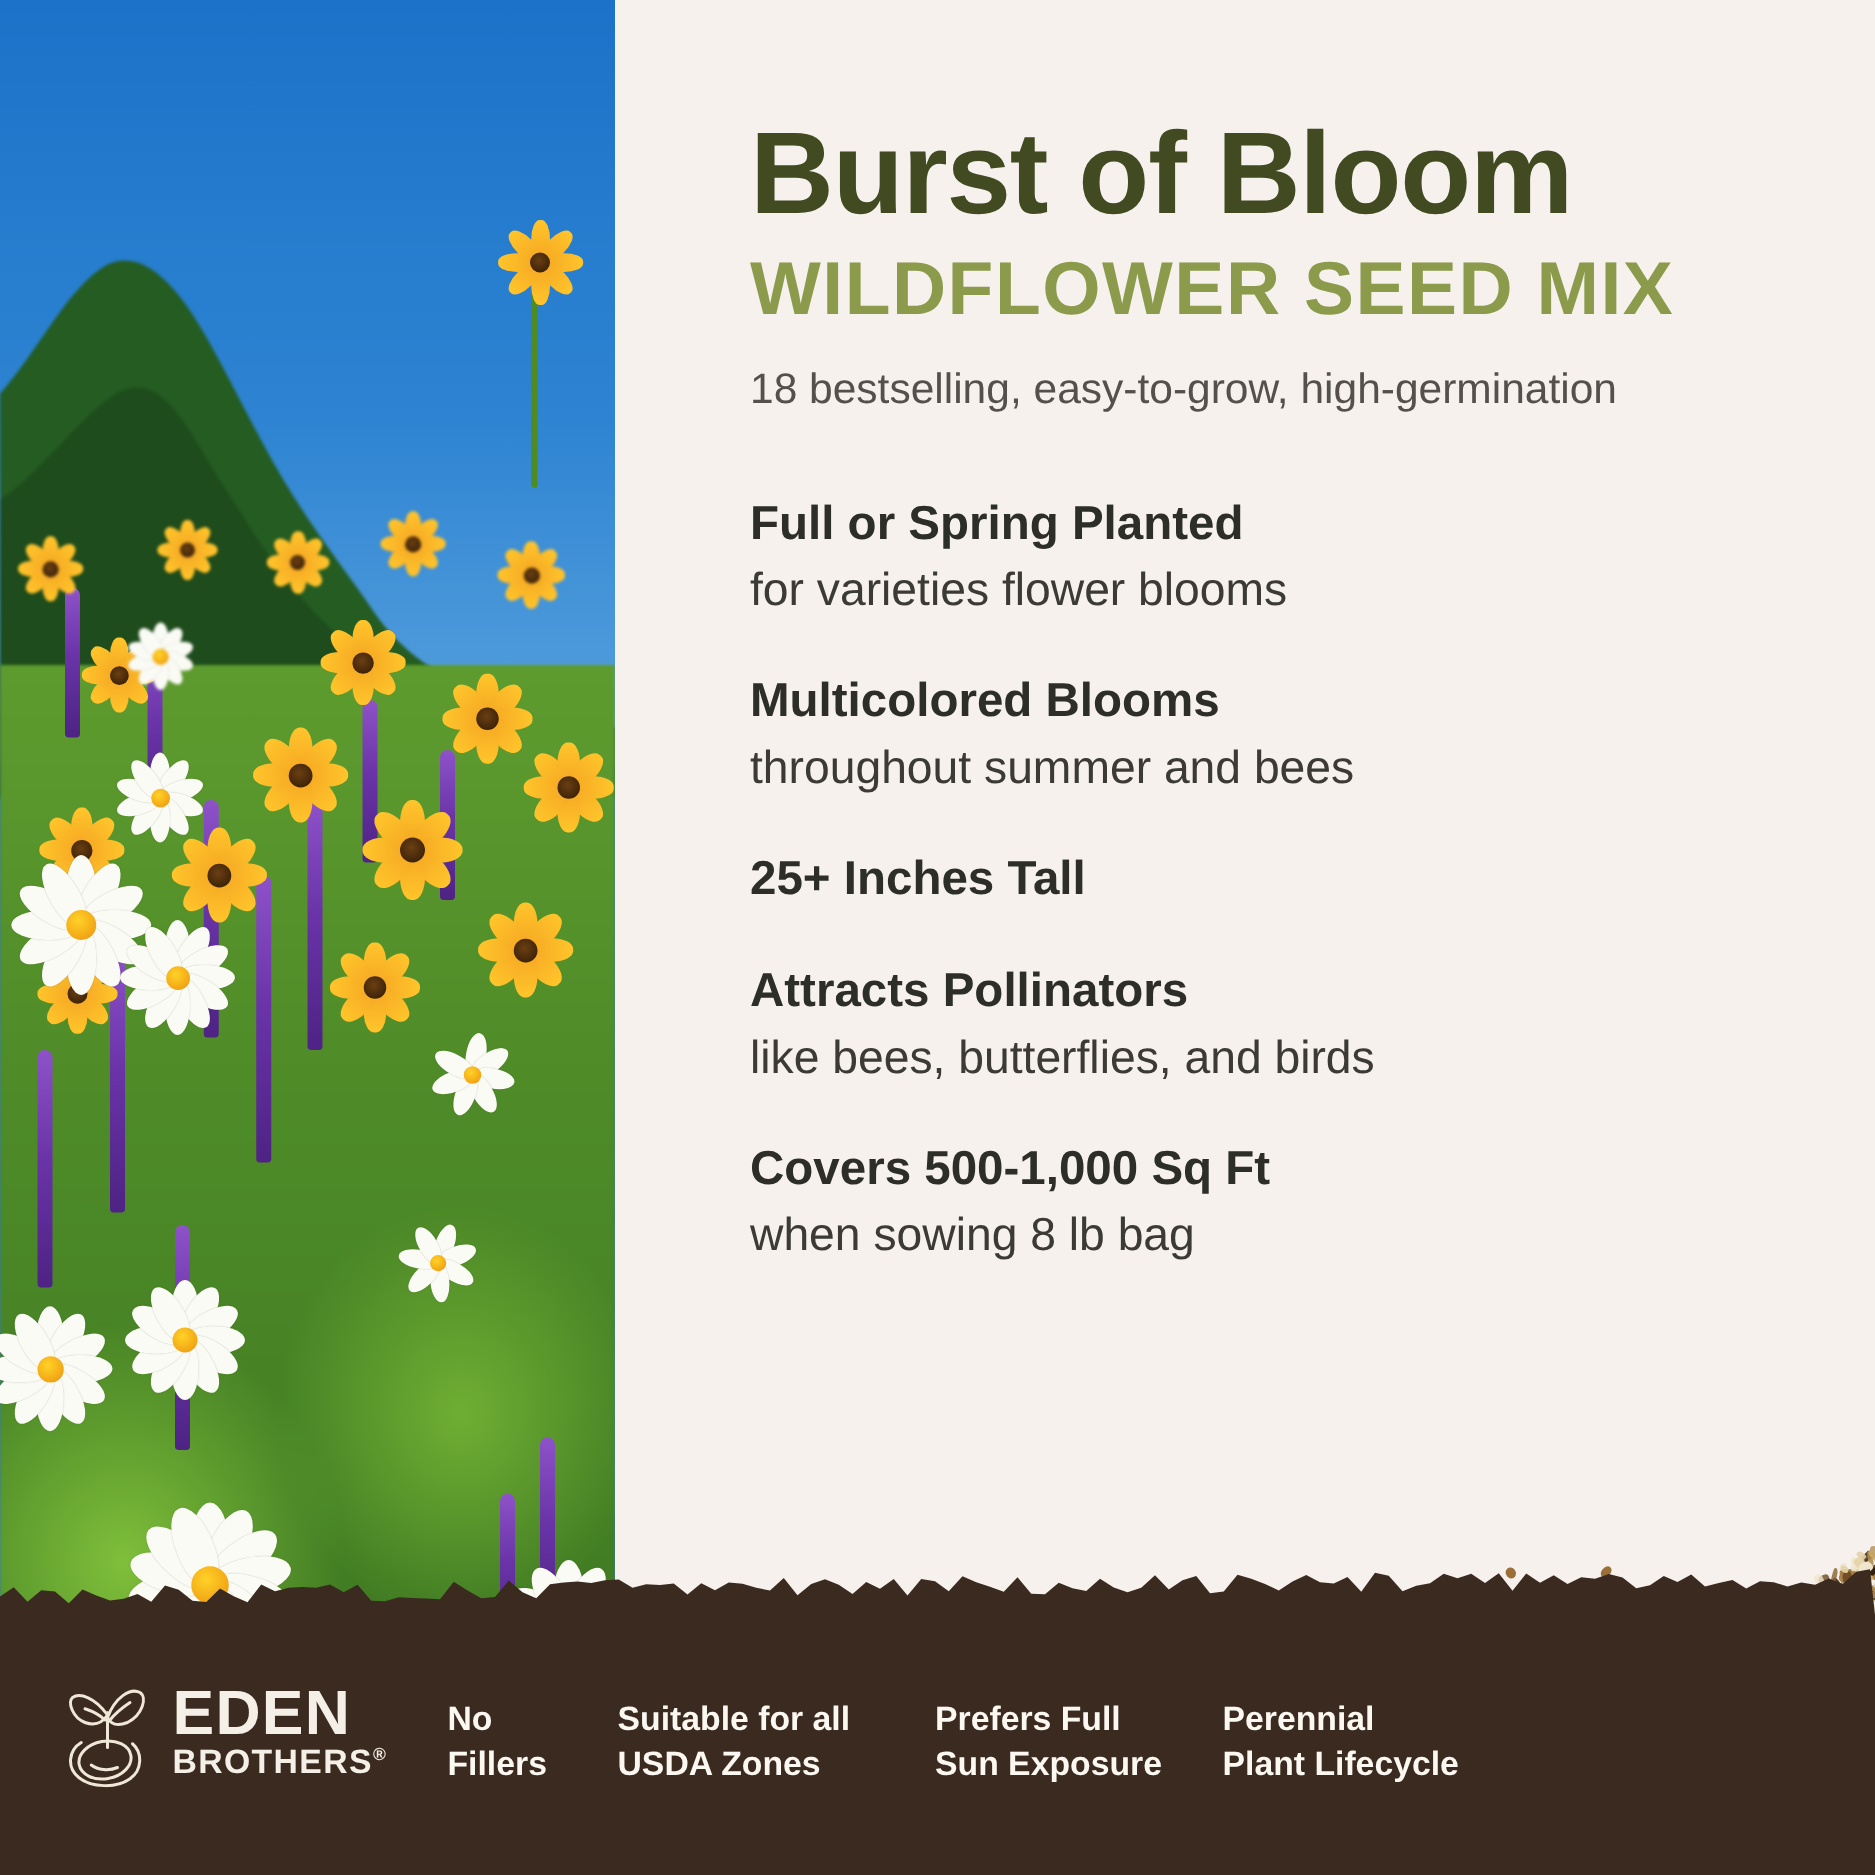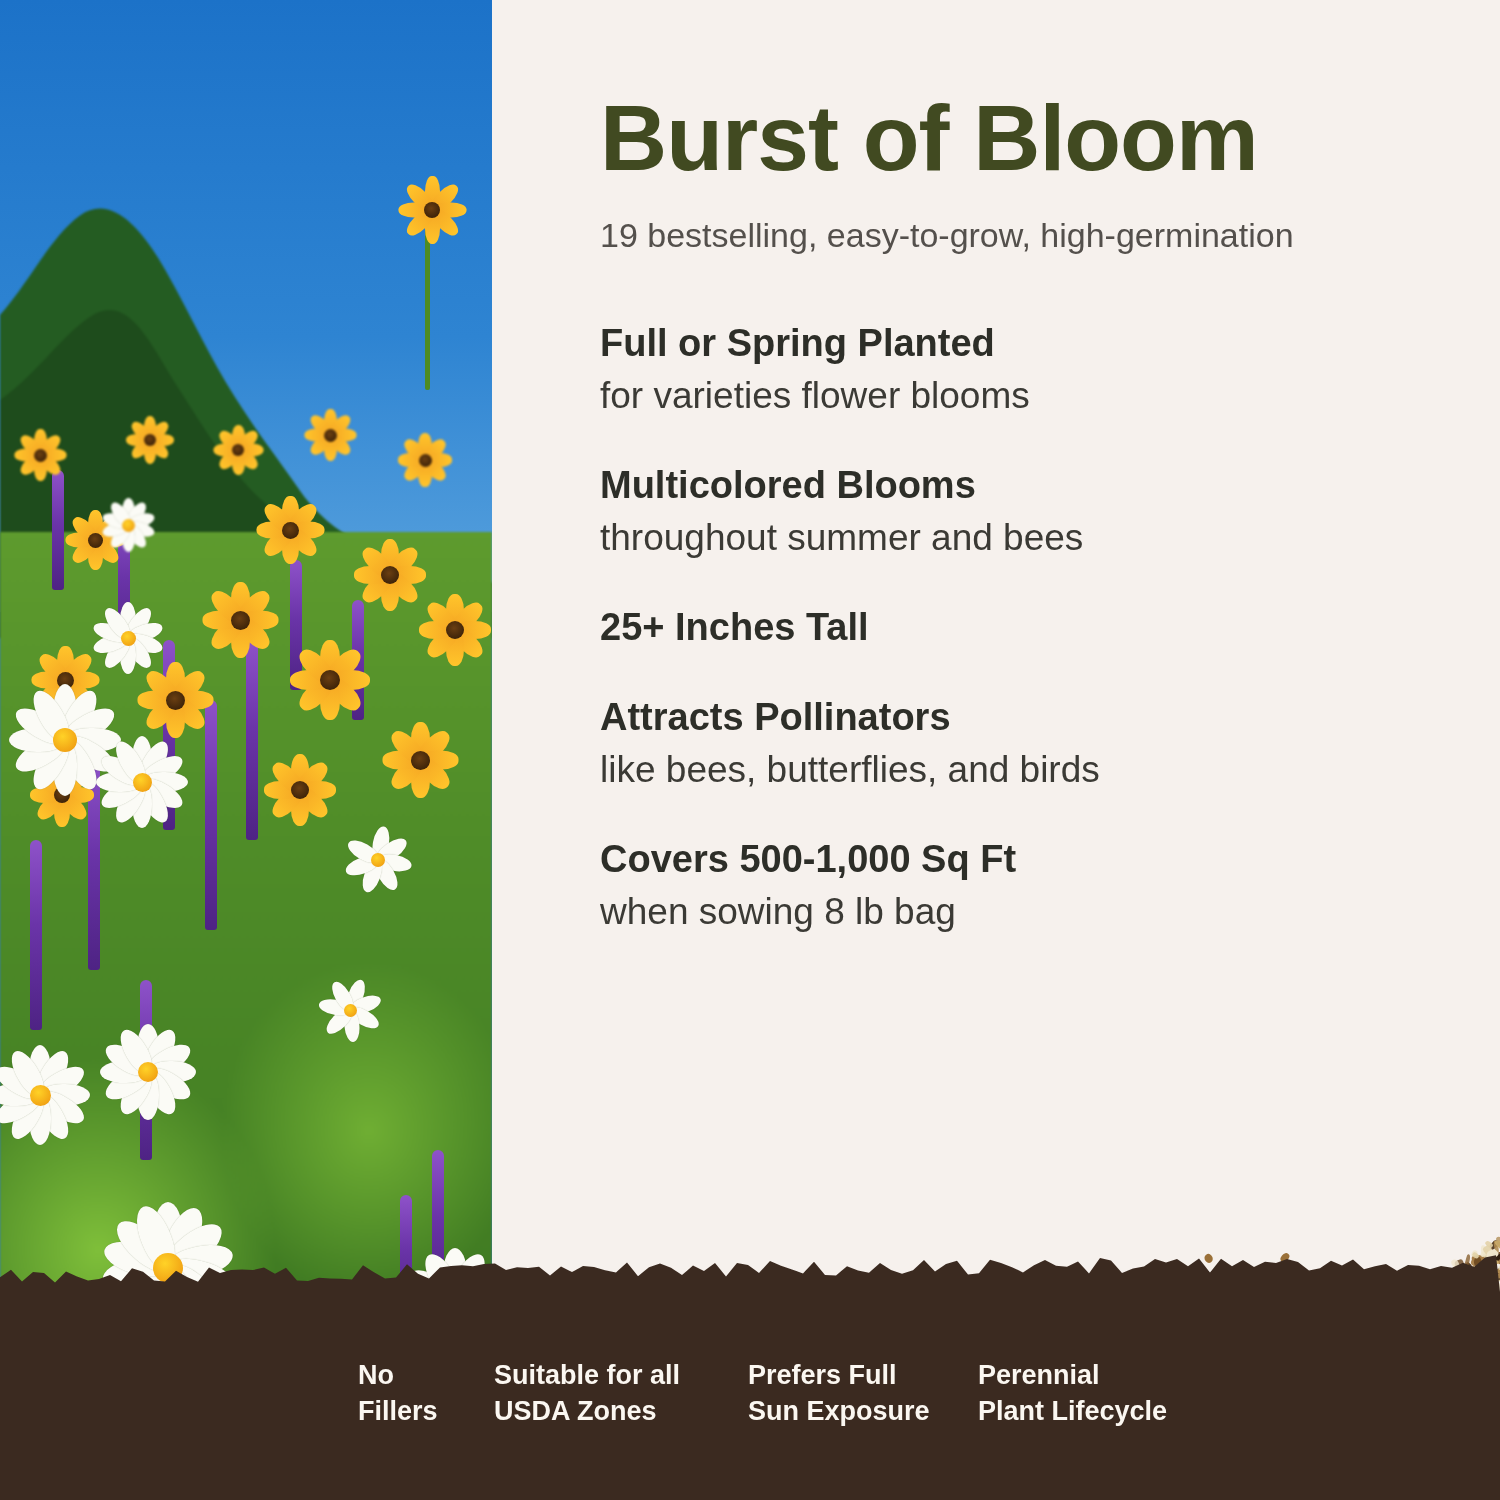--- a/index.html
+++ b/index.html
@@ -515,22 +515,23 @@
         <i style="transform:rotate(175deg)"></i>
       <i style="transform:rotate(225deg)"></i>
         <i style="transform:rotate(280deg)"></i>
         <i style="transform:rotate(330deg)"></i>
         <b></b>
       </div>
   </div>
 
   <div id="content">
     <h1 id="title">Burst of Bloom</h1>
+    <h2 id="subtitle">WILDFLOWER SEED MIX</h2>
     <p id="blurb">
-      <span>19 bestselling, easy-to-grow, high-germination</span><br>
+      <span>18 bestselling, easy-to-grow, high-germination</span><br>
     </p>
 
     <div class="feature">
       <div class="f-head">Full or Spring Planted</div>
       <div class="f-sub">for varieties flower blooms</div>
     </div>
     <div class="feature">
       <div class="f-head">Multicolored Blooms</div>
       <div class="f-sub">throughout summer and bees</div>
     </div>
@@ -1615,20 +1616,38 @@
     </div>
 
   <div id="soil"></div>
   <div id="soil-edge">
     <svg viewBox="0 0 1500 46" preserveAspectRatio="none">
       <path id="tornpath" fill="#3B2A20" d="M0,46 L0,30 L0,31.2 L11,23.8 L22,35.4 L33,26.1 L44,27.1 L55,36.5 L66,25.6 L77,30.4 L88,34.4 L99,33.0 L110,29.1 L121,35.3 L132,22.3 L143,25.8 L154,34.5 L165,35.5 L176,24.7 L187,30.9 L198,35.7 L209,21.5 L220,27.0 L231,24.1 L242,23.6 L253,24.1 L264,21.6 L275,27.8 L286,21.7 L297,34.6 L308,34.9 L319,31.8 L330,32.4 L341,32.8 L352,33.4 L363,19.3 L374,26.3 L385,32.6 L396,31.6 L407,18.3 L418,27.8 L429,32.5 L440,21.4 L451,19.9 L462,19.2 L473,20.3 L484,18.1 L495,17.5 L506,24.1 L517,21.3 L528,21.9 L539,20.7 L550,29.5 L561,20.5 L572,26.1 L583,20.0 L594,20.9 L605,24.2 L616,26.4 L627,16.4 L638,30.2 L649,21.2 L660,17.4 L671,21.7 L682,29.1 L693,19.6 L704,25.0 L715,17.1 L726,30.4 L737,17.1 L748,19.0 L759,26.9 L770,14.9 L781,19.8 L792,23.4 L803,27.4 L814,15.7 L825,29.0 L836,29.4 L847,20.2 L858,24.6 L869,26.7 L880,17.0 L891,24.0 L902,27.7 L913,24.2 L924,14.1 L935,25.5 L946,18.1 L957,14.7 L968,28.6 L979,27.2 L990,13.7 L1001,16.9 L1012,21.2 L1023,26.4 L1034,19.2 L1045,13.9 L1056,19.7 L1067,20.7 L1078,15.5 L1089,27.4 L1100,12.1 L1111,14.5 L1122,26.9 L1133,22.6 L1144,20.5 L1155,12.9 L1166,16.5 L1177,13.0 L1188,20.3 L1199,12.5 L1210,26.6 L1221,12.7 L1232,20.2 L1243,14.1 L1254,21.1 L1265,15.7 L1276,17.0 L1287,13.1 L1298,16.0 L1309,24.6 L1320,22.2 L1331,14.7 L1342,19.6 L1353,13.6 L1364,23.2 L1375,20.3 L1386,17.9 L1397,24.7 L1408,18.9 L1419,19.8 L1430,23.2 L1441,20.0 L1452,21.8 L1463,16.8 L1474,21.1 L1485,11.4 L1496,9.3 L1500,46 Z"></path>
     </svg>
   </div>
 
   <div id="footer">
+    <div id="logo">
+      <svg id="logo-mark" viewBox="0 0 78 90">
+        <g fill="none" stroke="#EFE7D8" stroke-width="2.4" stroke-linecap="round" stroke-linejoin="round">
+          <path d="M40,58 C40,46 40,38 40,30"></path>
+          <path d="M40,32 C30,18 18,14 12,18 C8,22 12,34 22,38 C30,41 36,38 40,32 Z"></path>
+          <path d="M40,34 C46,18 58,10 66,14 C72,18 68,32 56,38 C48,41 43,40 40,34 Z"></path>
+          <path d="M22,27 C28,29 34,32 38,36"></path>
+          <path d="M58,22 C52,26 46,31 42,36"></path>
+          <ellipse cx="38" cy="68" rx="21" ry="15" transform="rotate(-10 38 68)"></ellipse>
+          <path d="M27,72 C32,76 41,77 48,74"></path>
+          <path d="M60,55 C68,62 68,76 58,83 C47,91 27,90 17,82 C7,74 9,60 19,54"></path>
+        </g>
+      </svg>
+      <div id="logo-words">
+        <div id="logo-eden">EDEN</div>
+        <div id="logo-brothers"><span>BROTHERS</span><span class="reg">®</span></div>
+      </div>
+    </div>
 
     <div class="badge" id="badge-0">No
 Fillers</div>
     <div class="badge" id="badge-1">Suitable for all
 USDA Zones</div>
     <div class="badge" id="badge-2">Prefers Full
 Sun Exposure</div>
     <div class="badge" id="badge-3">Perennial
 Plant Lifecycle</div>
   </div>

